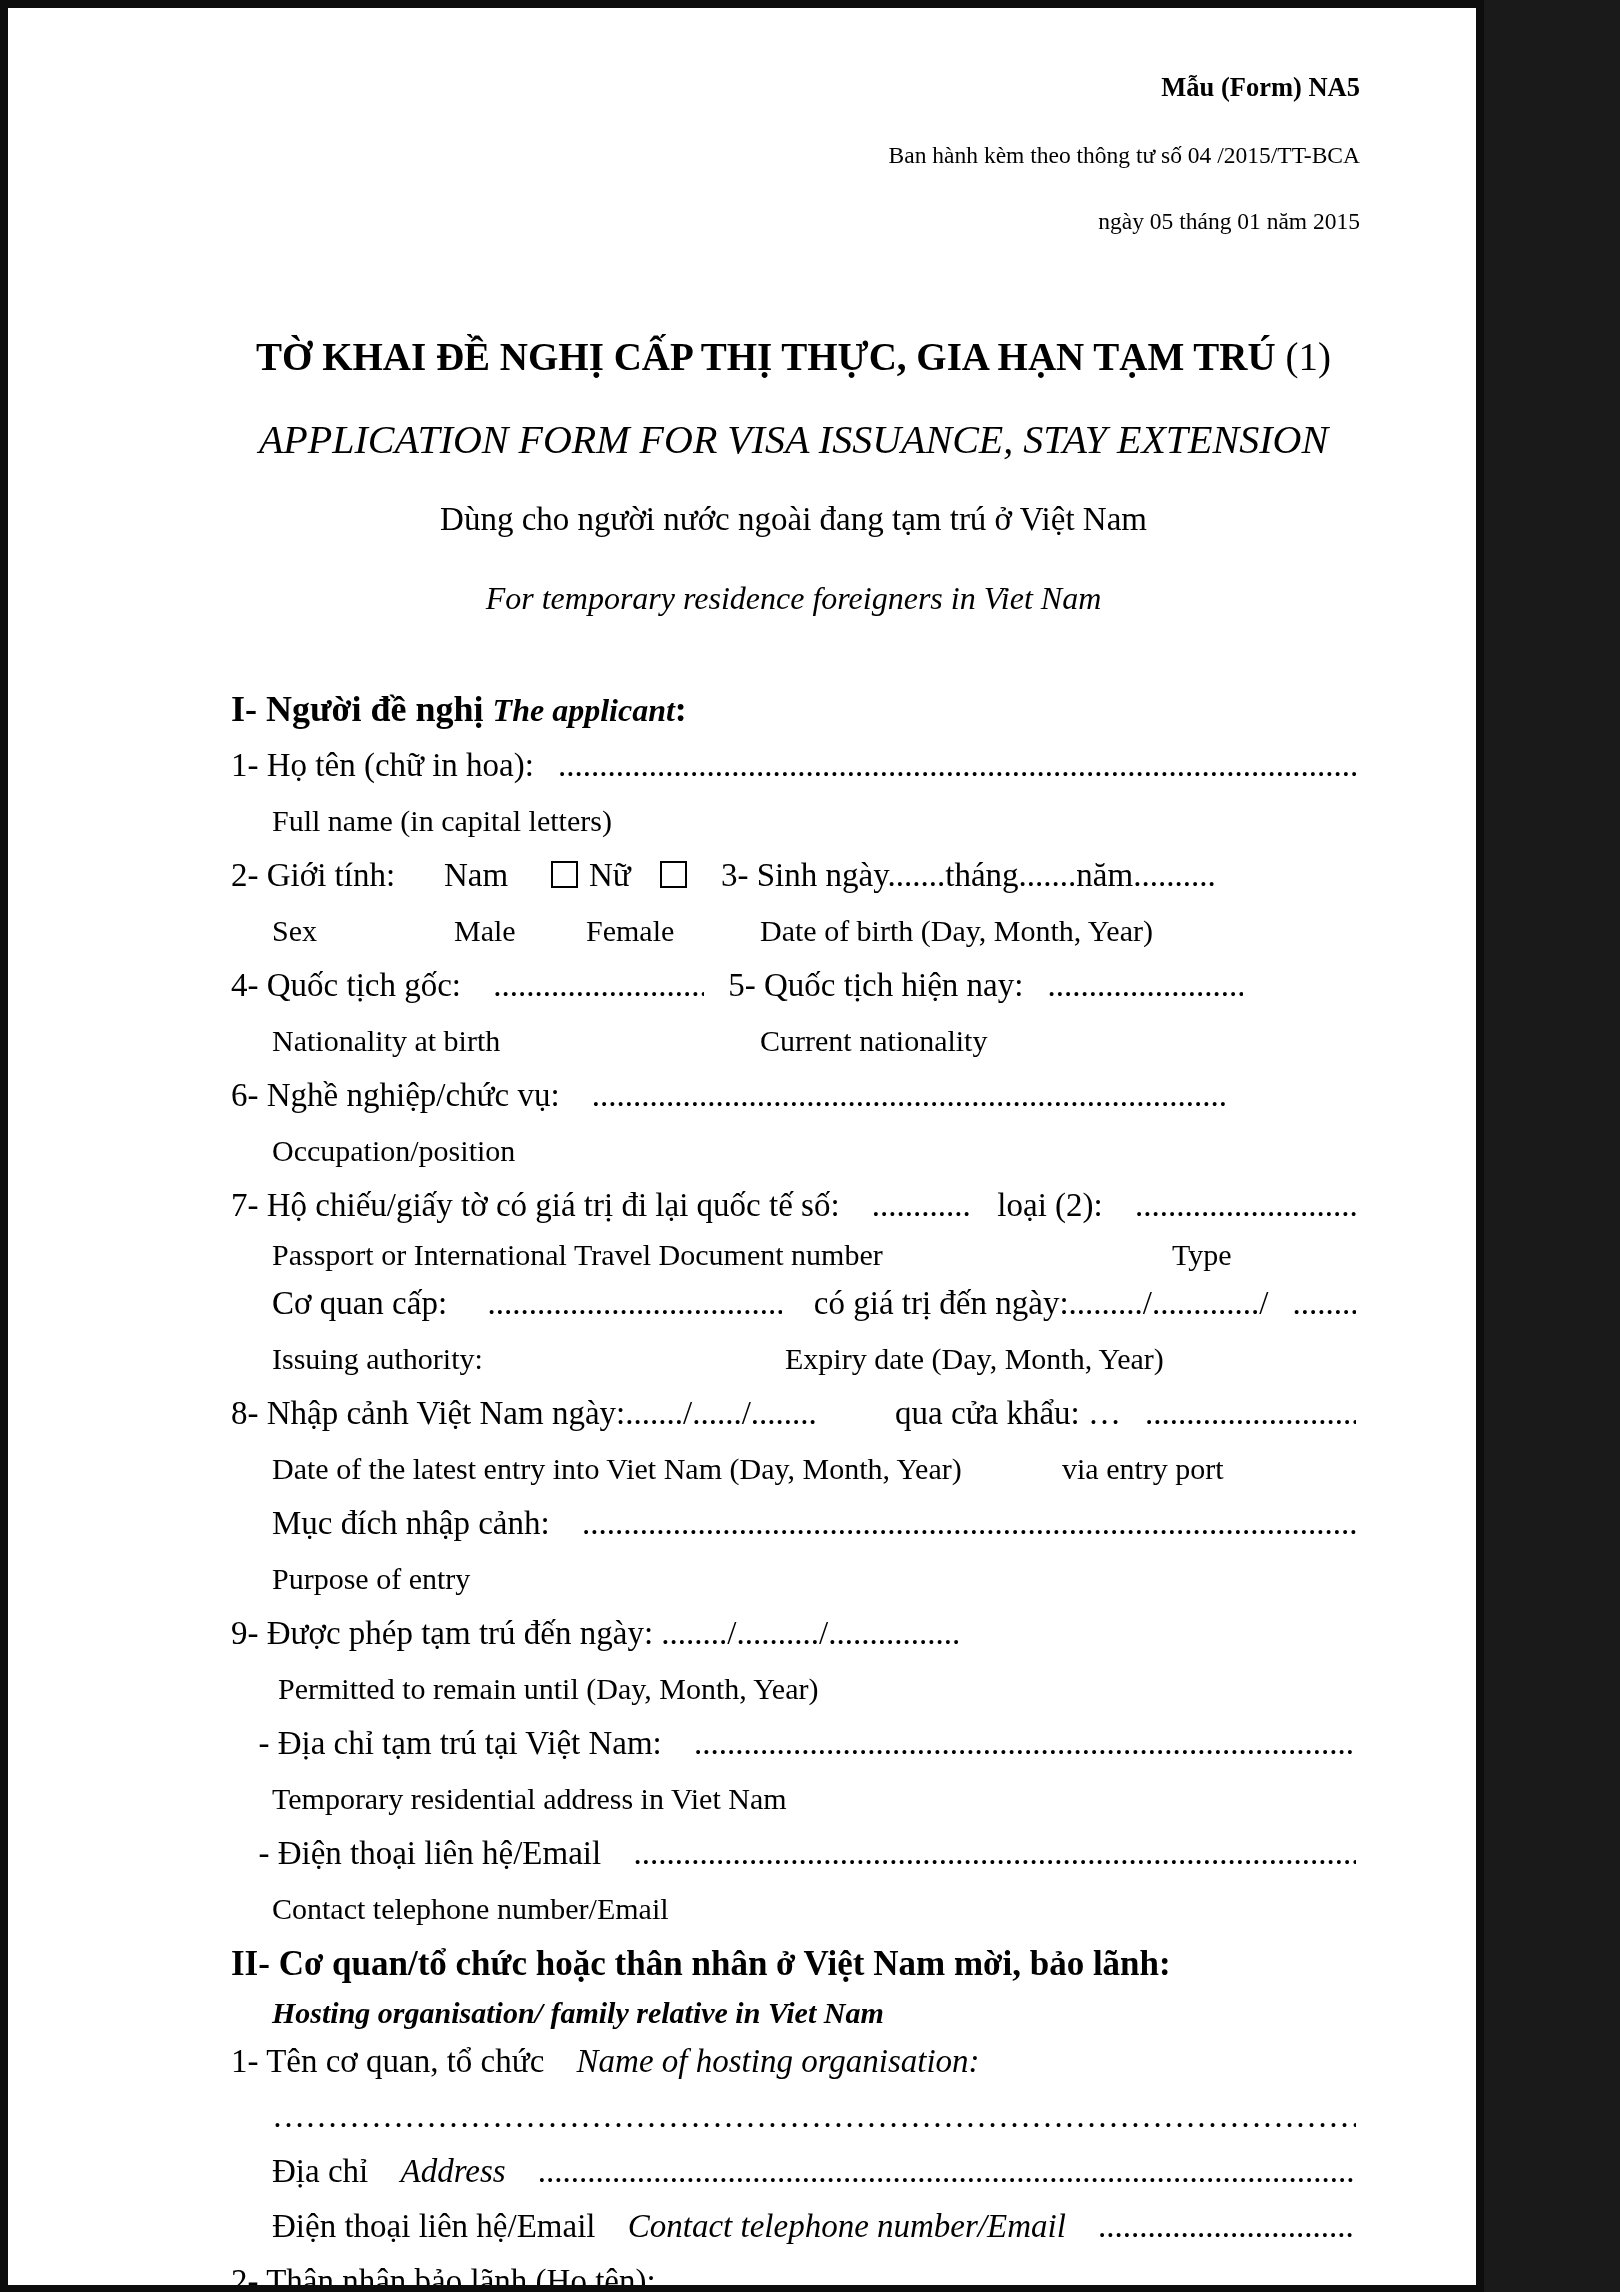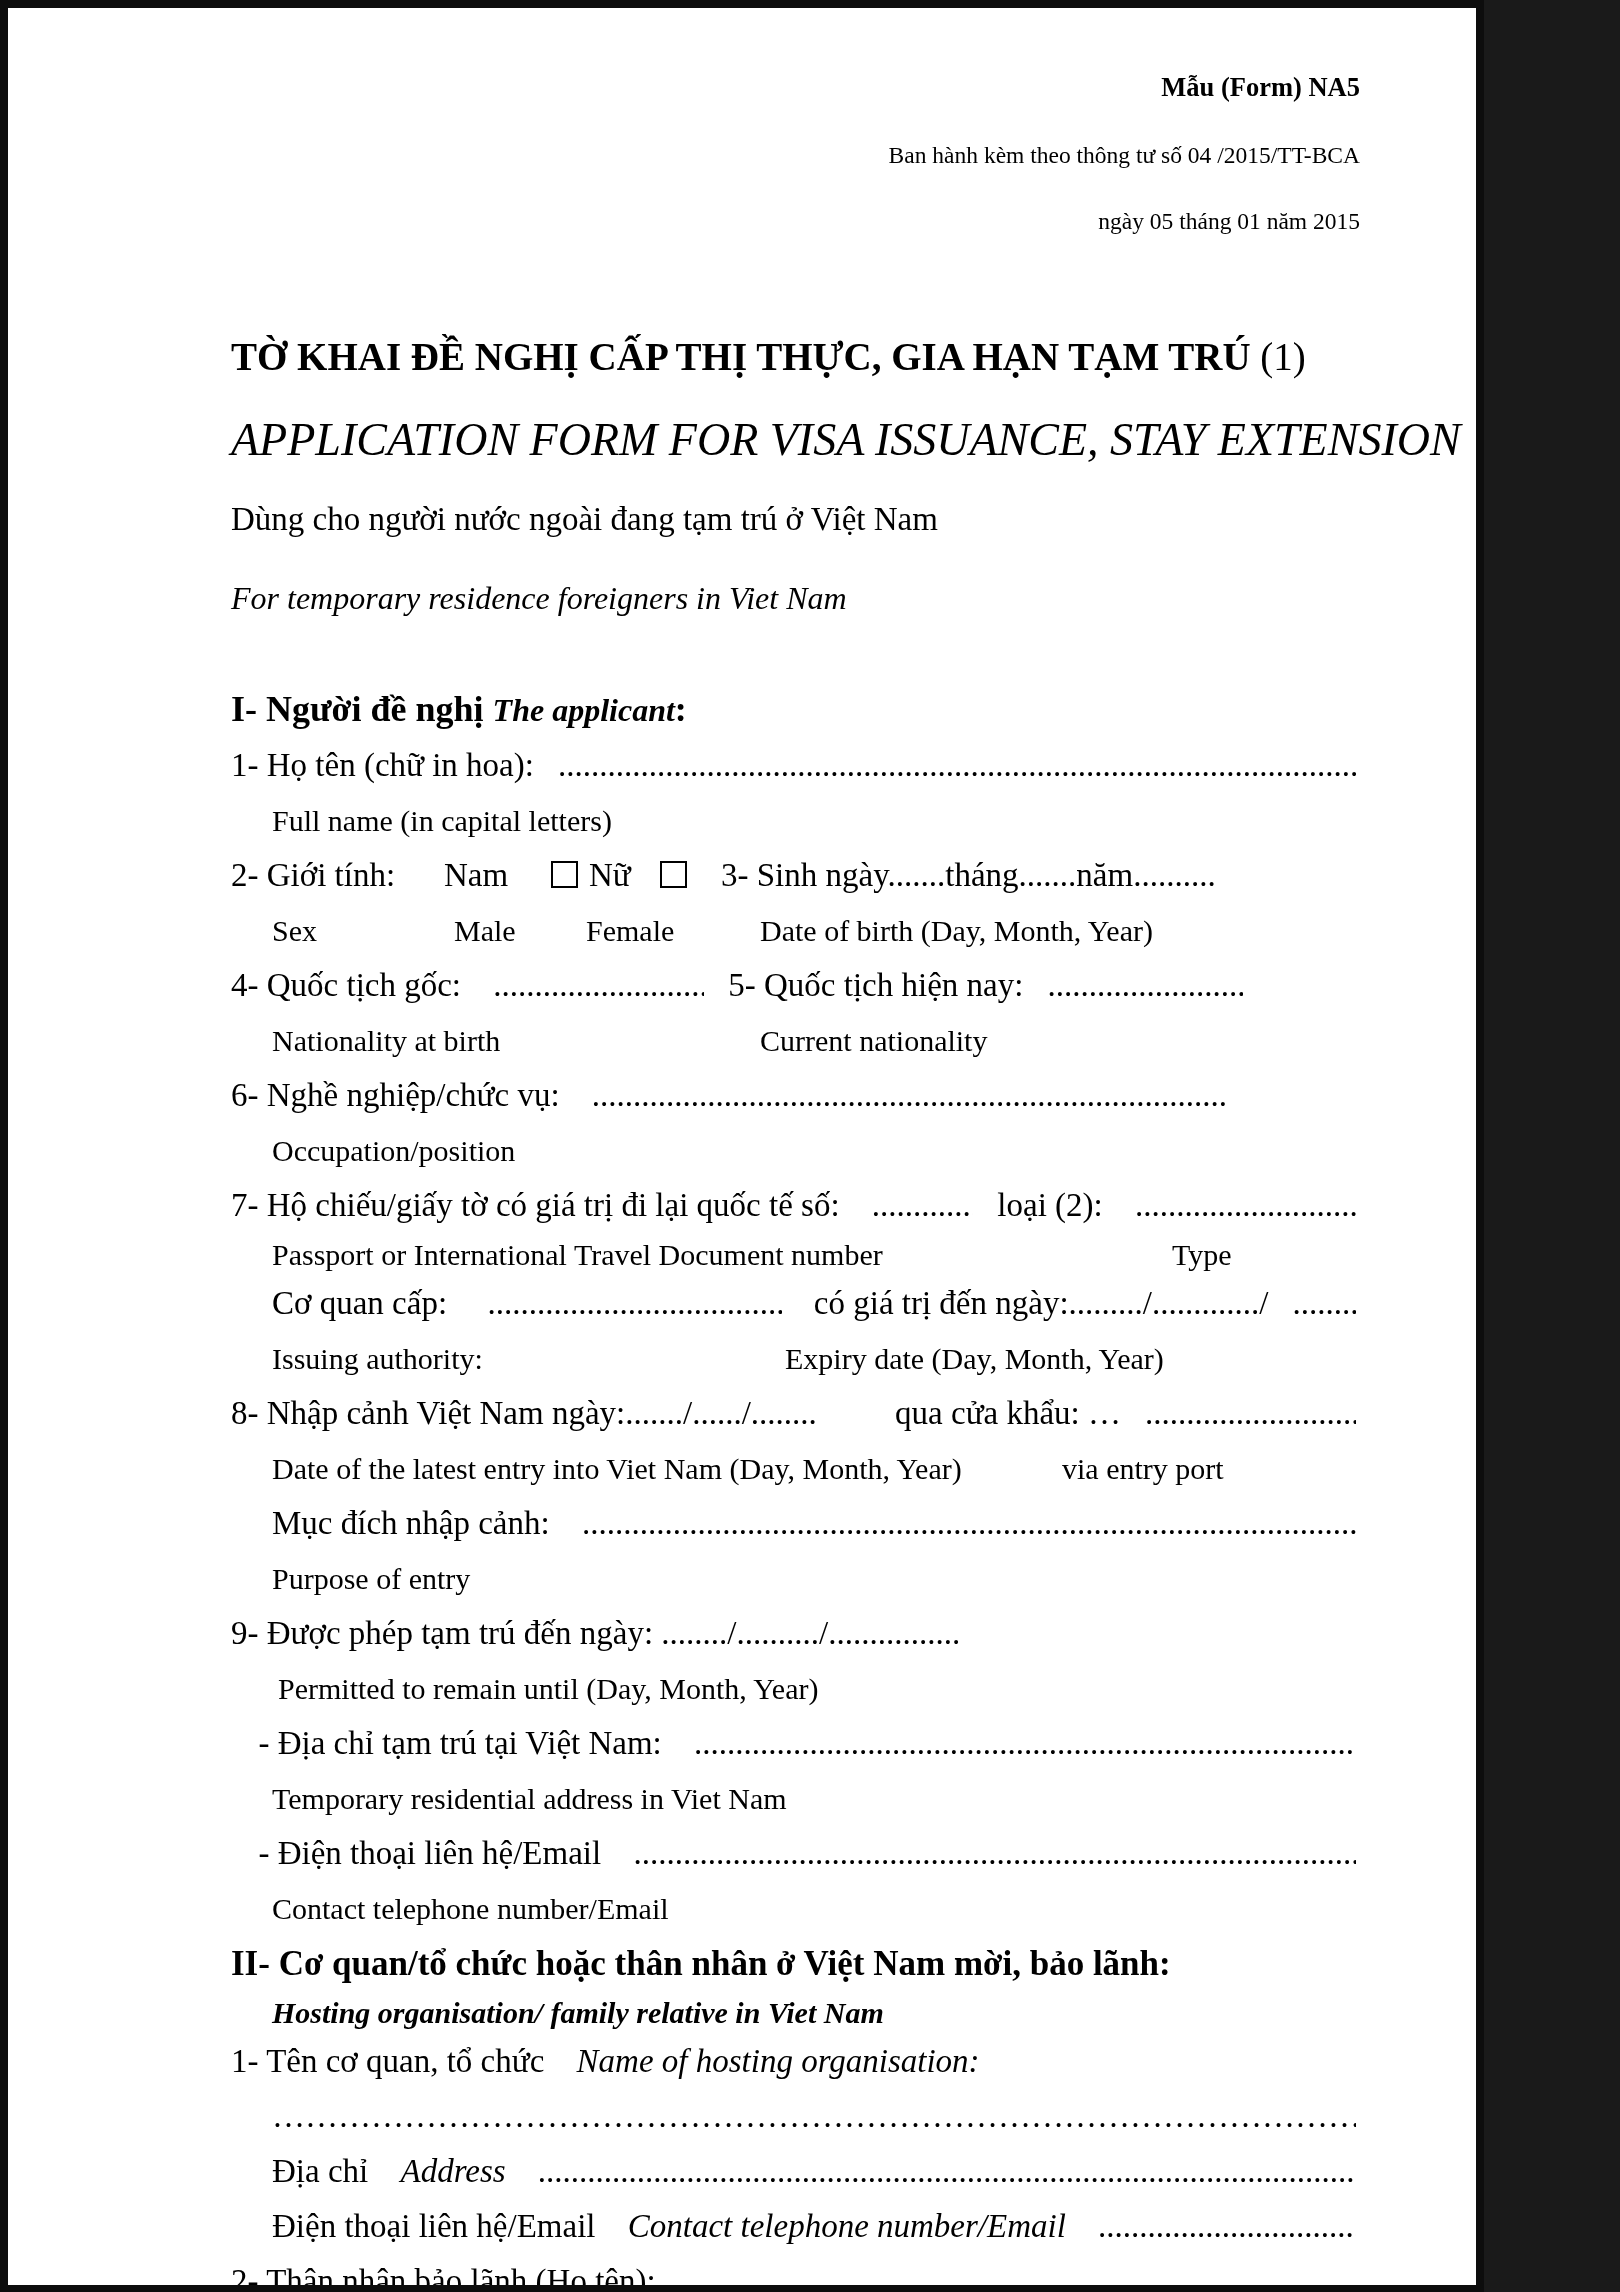--- a/index.html
+++ b/index.html
@@ -11,24 +11,24 @@
     border:8.8px solid #0d0d0d;
     font-family:"Liberation Serif","DejaVu Serif",serif;
     color:#000;
     overflow:hidden;
   }
   
   .hdr { margin:27.4px 116px 0 0; text-align:right; white-space:pre; }
   .hdr .l1 { font-size:26.5px; font-weight:bold; line-height:33px; }
   .hdr .l2 { font-size:23.5px; line-height:30px; }
   
-  .titleblk { padding:23.5px 120px 0 223px; text-align:left; white-space:pre; }
+  .titleblk { padding:23.5px 120px 0 223px; text-align:center; white-space:pre; }
   .t1 { font-size:39px; font-weight:bold; line-height:49px; }
   .t1 .ref { font-weight:normal; }
-  .t2 { font-size:46px; font-style:italic; line-height:45px; }
+  .t2 { font-size:40px; font-style:italic; line-height:45px; }
   .t3 { font-size:33px; line-height:43px; }
   .t4 { font-size:32px; font-style:italic; line-height:43px; }
   
   .content { padding:25.5px 120px 0 223px; font-size:33px; }
   .sechead { height:57px; line-height:57px; font-size:36px; font-weight:bold; white-space:pre; }
   .sechead .en { font-style:italic; font-size:32px; }
   .line { position:relative; display:flex; height:55px; line-height:55px; white-space:pre;gap:24px; }
   .line.tight { height:43px; line-height:43px; }
   .sub { font-size:30px; }
   .it  { font-style:italic; }

